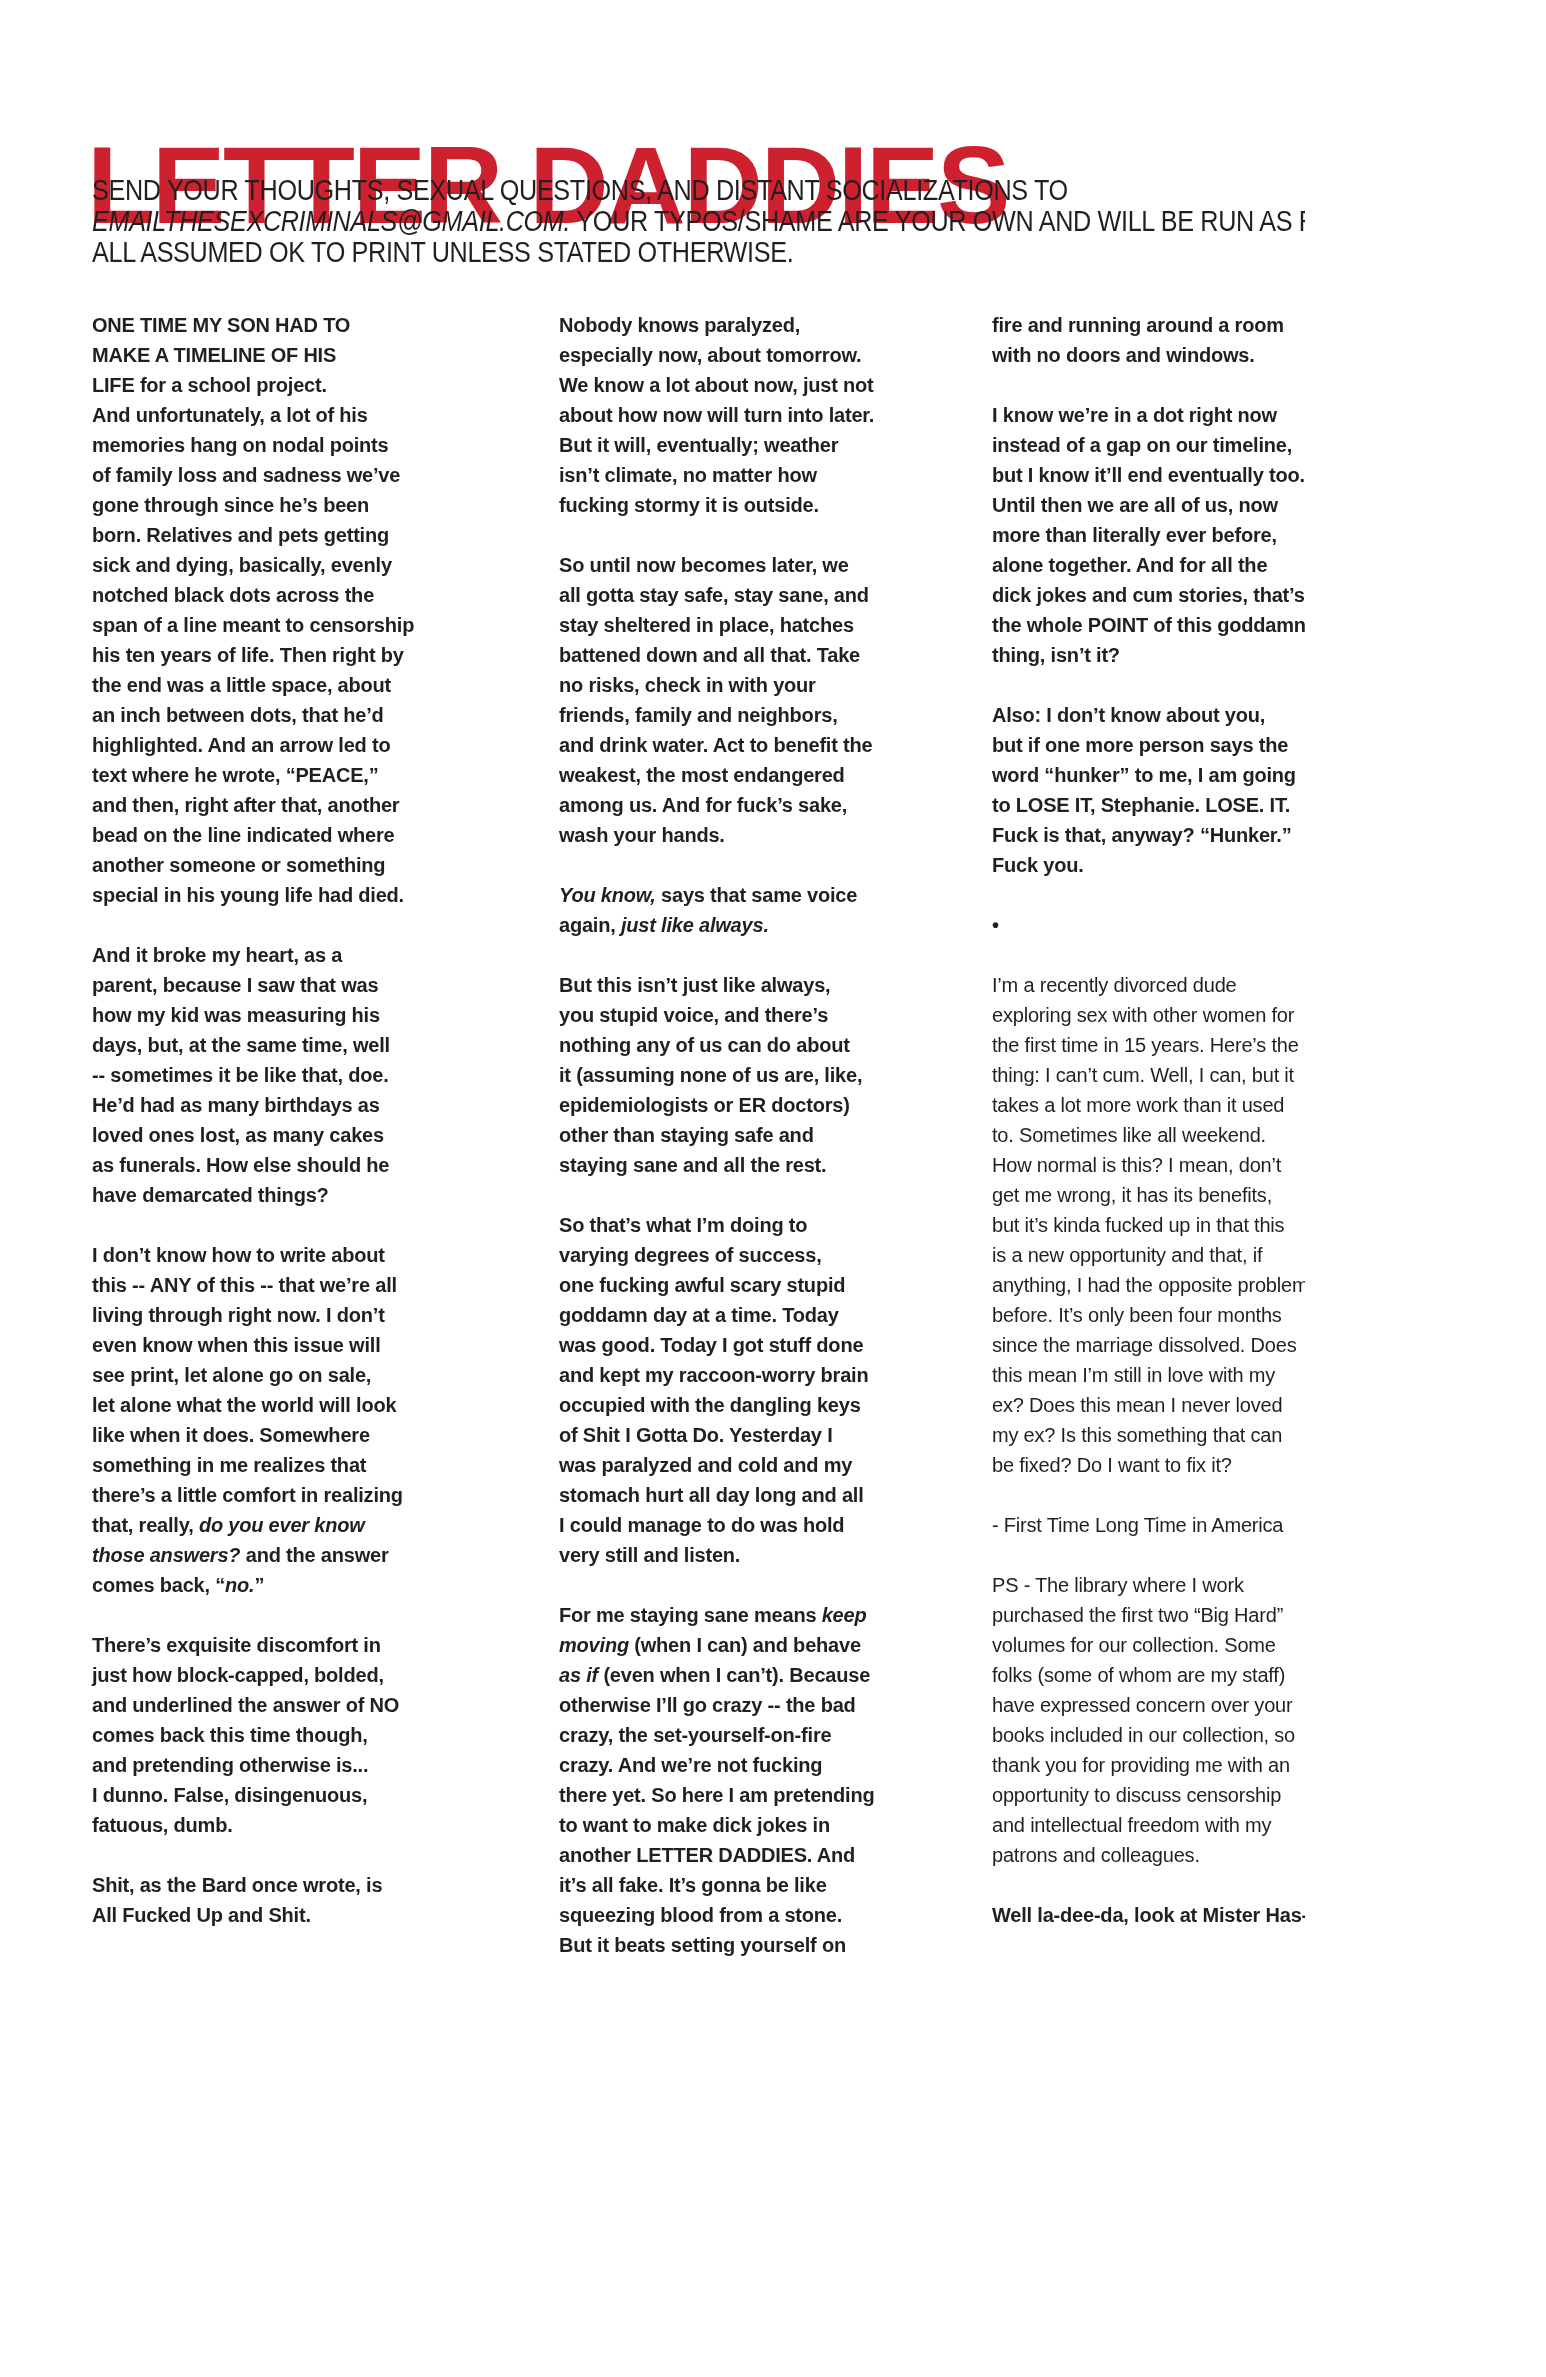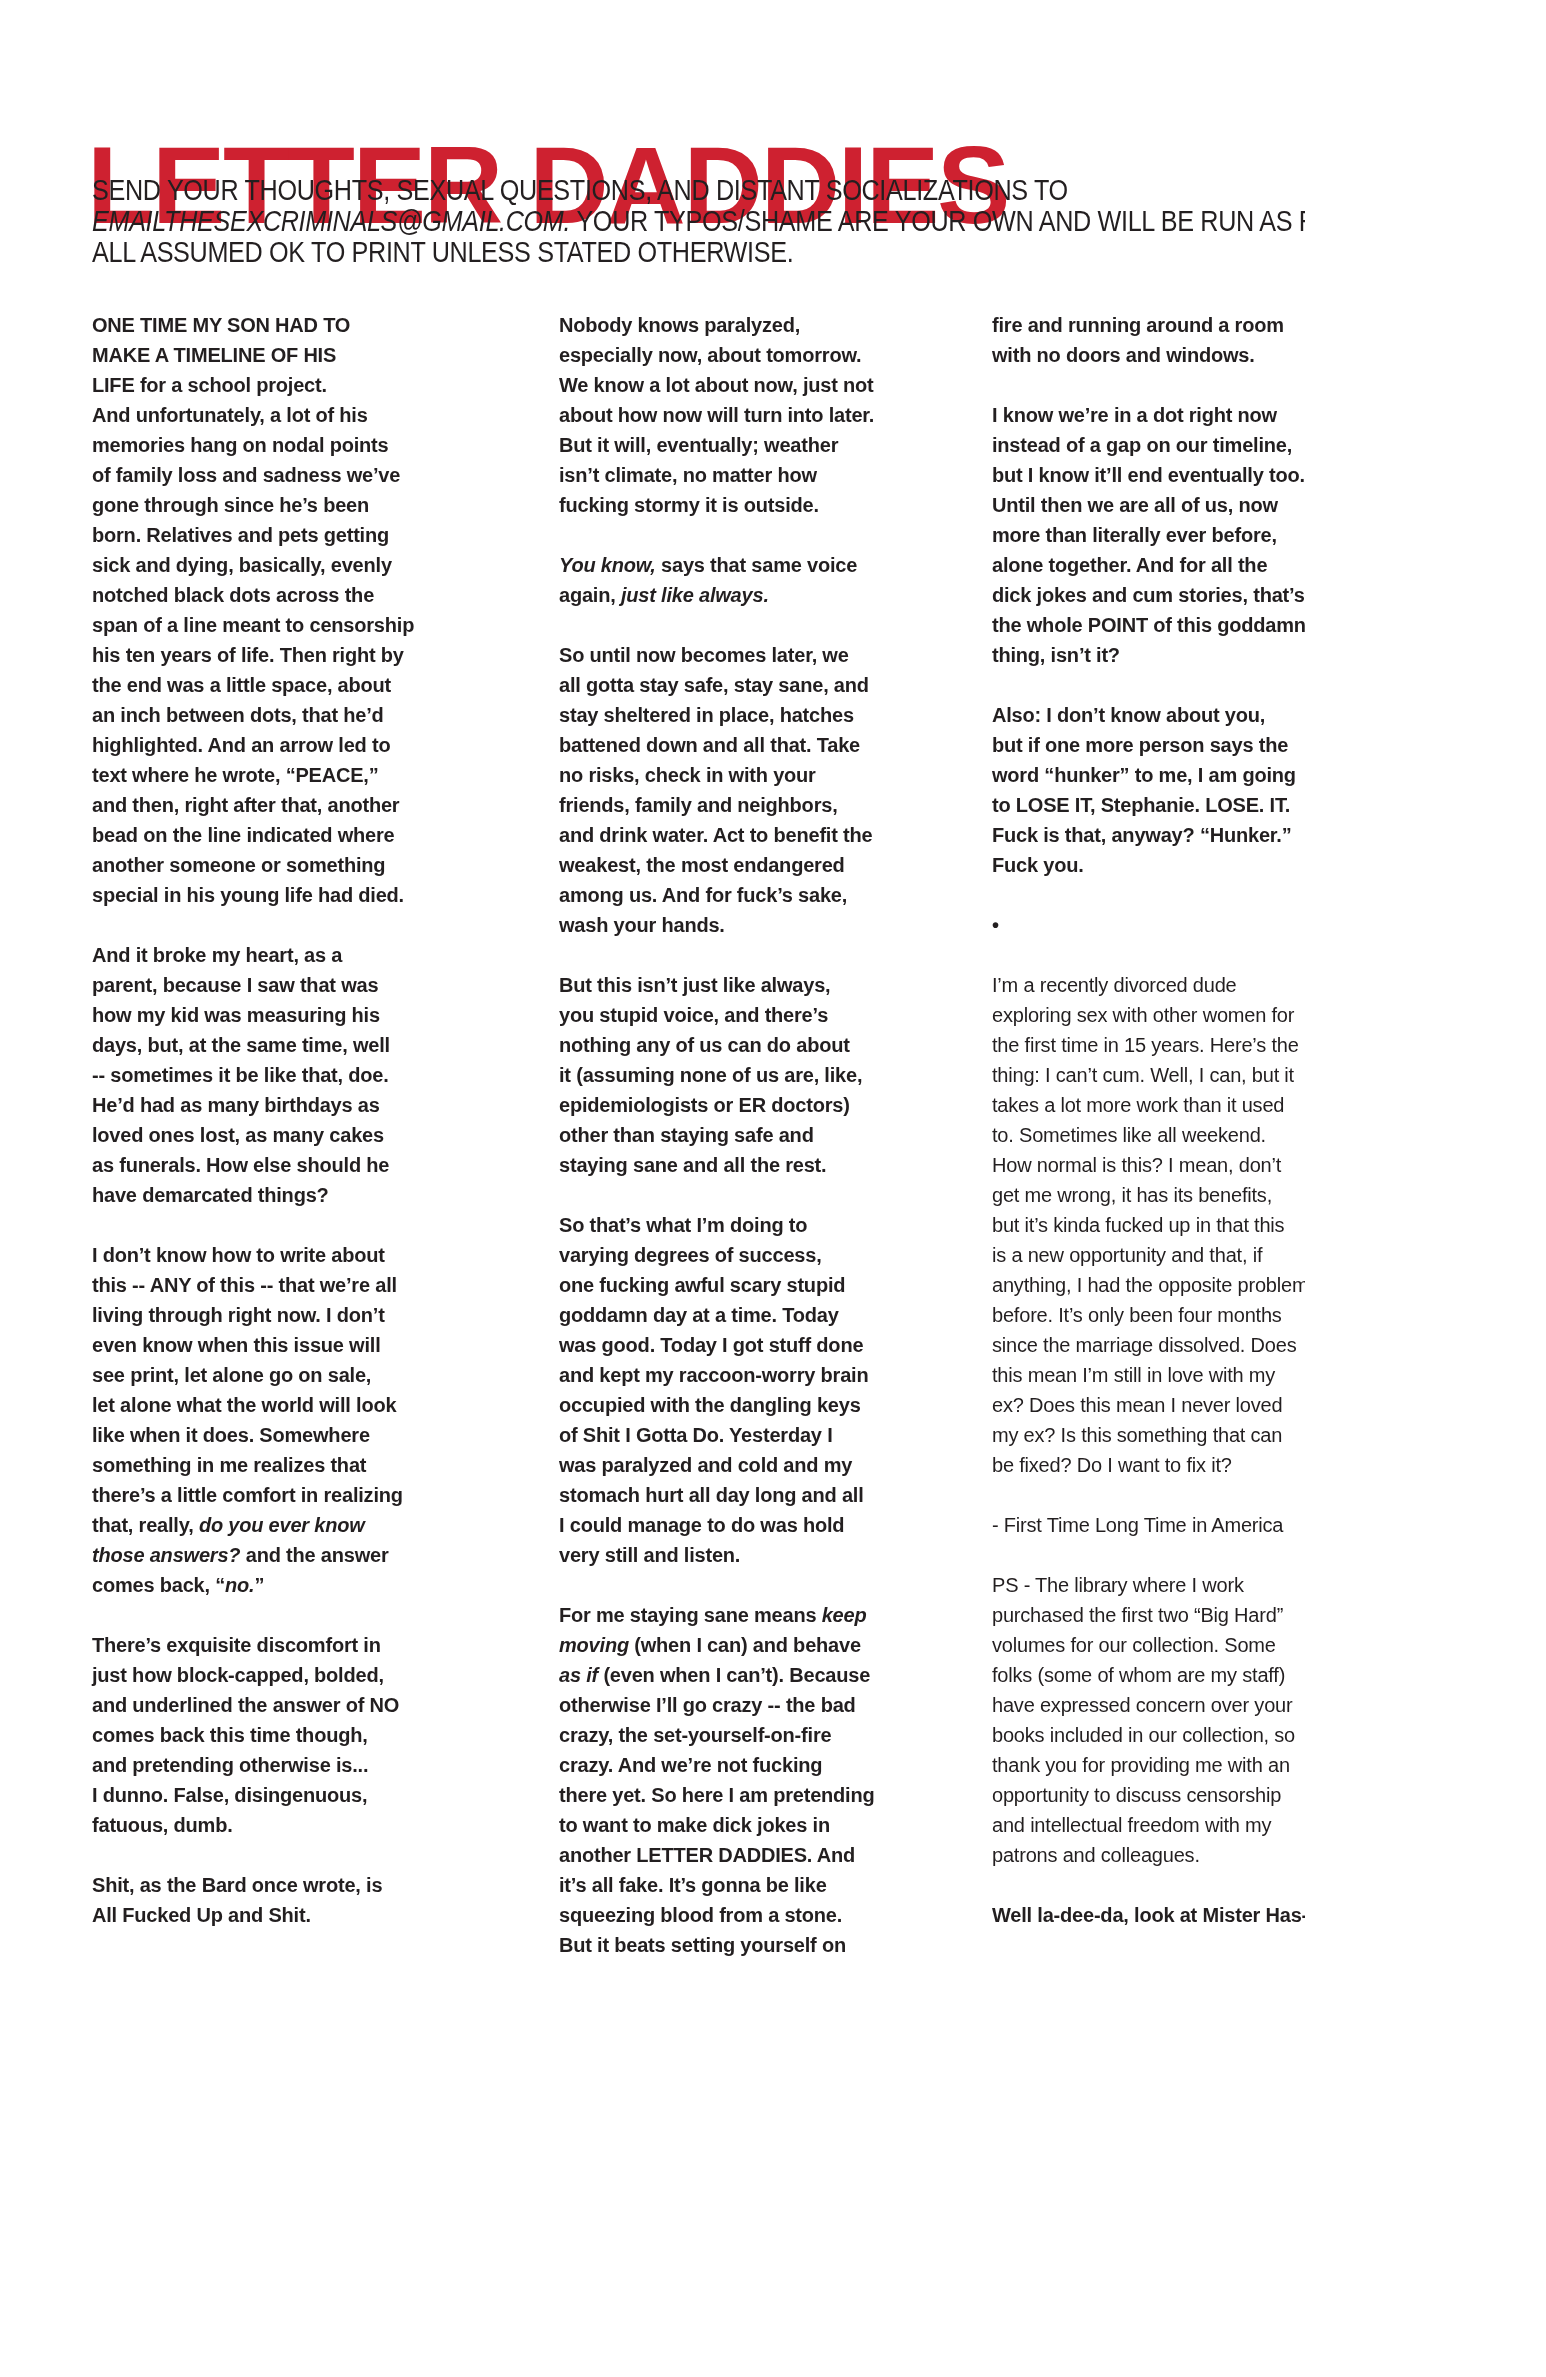--- a/index.html
+++ b/index.html
@@ -129,34 +129,34 @@
         <p class="para bold">
           <span class="line"><span>Nobody knows paralyzed,</span></span>
           <span class="line"><span>especially now, about tomorrow.</span></span>
           <span class="line"><span>We know a lot about now, just not</span></span>
           <span class="line"><span>about how now will turn into later.</span></span>
           <span class="line"><span>But it will, eventually; weather</span></span>
           <span class="line"><span>isn’t climate, no matter how</span></span>
           <span class="line"><span>fucking stormy it is outside.</span></span>
         </p>
         <p class="para bold">
-          <span class="line"><span class="it">You know,</span><span> says that same voice</span></span>
-          <span class="line"><span>again, </span><span class="it">just like always.</span></span>
-        </p>
-        <p class="para bold">
           <span class="line"><span>So until now becomes later, we</span></span>
           <span class="line"><span>all gotta stay safe, stay sane, and</span></span>
           <span class="line"><span>stay sheltered in place, hatches</span></span>
           <span class="line"><span>battened down and all that. Take</span></span>
           <span class="line"><span>no risks, check in with your</span></span>
           <span class="line"><span>friends, family and neighbors,</span></span>
           <span class="line"><span>and drink water. Act to benefit the</span></span>
           <span class="line"><span>weakest, the most endangered</span></span>
           <span class="line"><span>among us. And for fuck’s sake,</span></span>
           <span class="line"><span>wash your hands.</span></span>
+        </p>
+        <p class="para bold">
+          <span class="line"><span class="it">You know,</span><span> says that same voice</span></span>
+          <span class="line"><span>again, </span><span class="it">just like always.</span></span>
         </p>
         <p class="para bold">
           <span class="line"><span>But this isn’t just like always,</span></span>
           <span class="line"><span>you stupid voice, and there’s</span></span>
           <span class="line"><span>nothing any of us can do about</span></span>
           <span class="line"><span>it (assuming none of us are, like,</span></span>
           <span class="line"><span>epidemiologists or ER doctors)</span></span>
           <span class="line"><span>other than staying safe and</span></span>
           <span class="line"><span>staying sane and all the rest.</span></span>
         </p>

